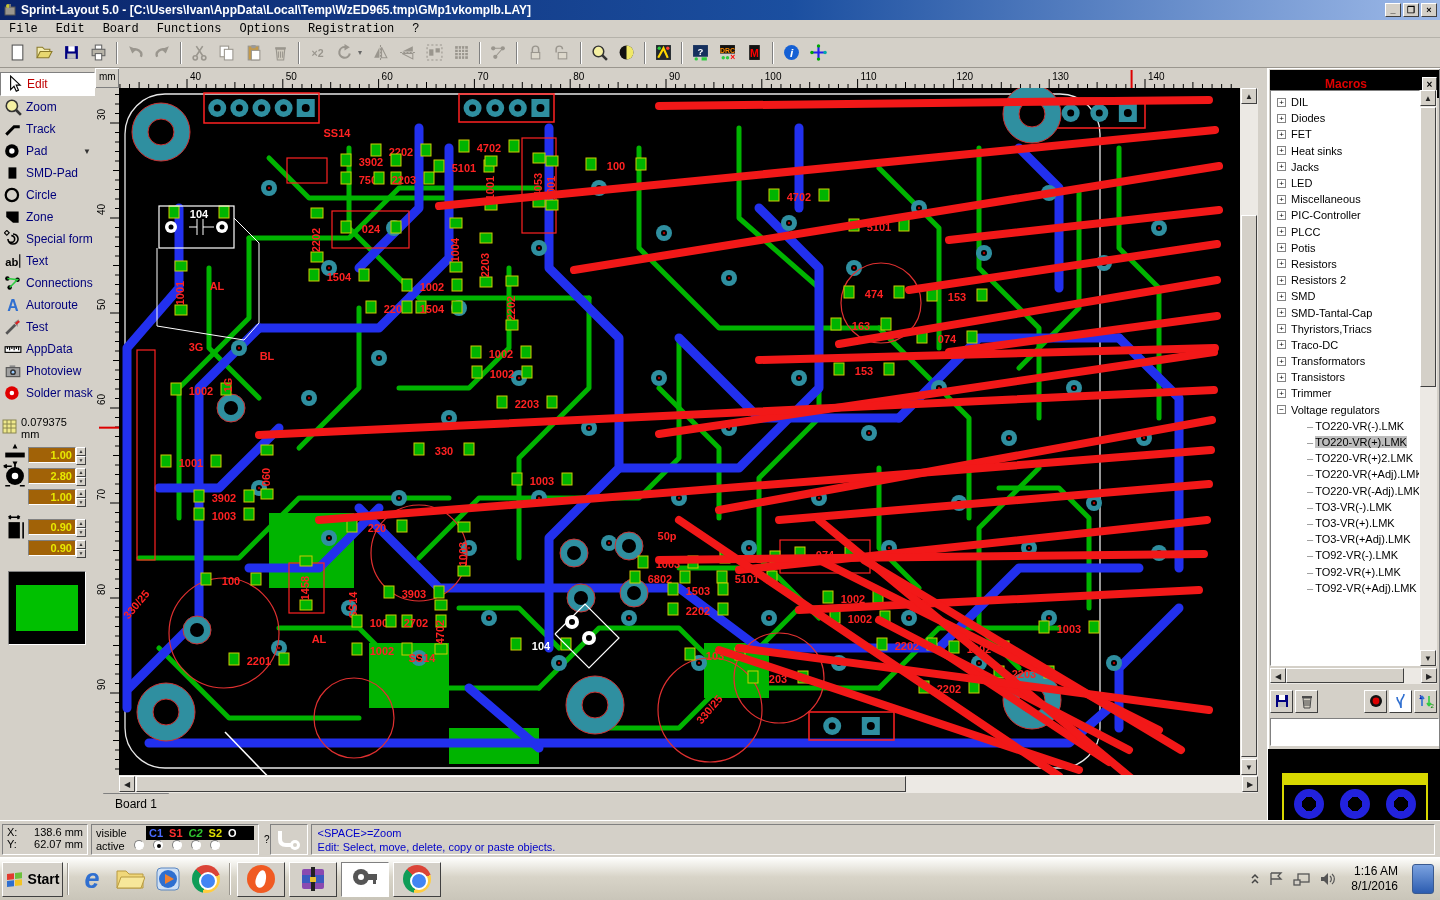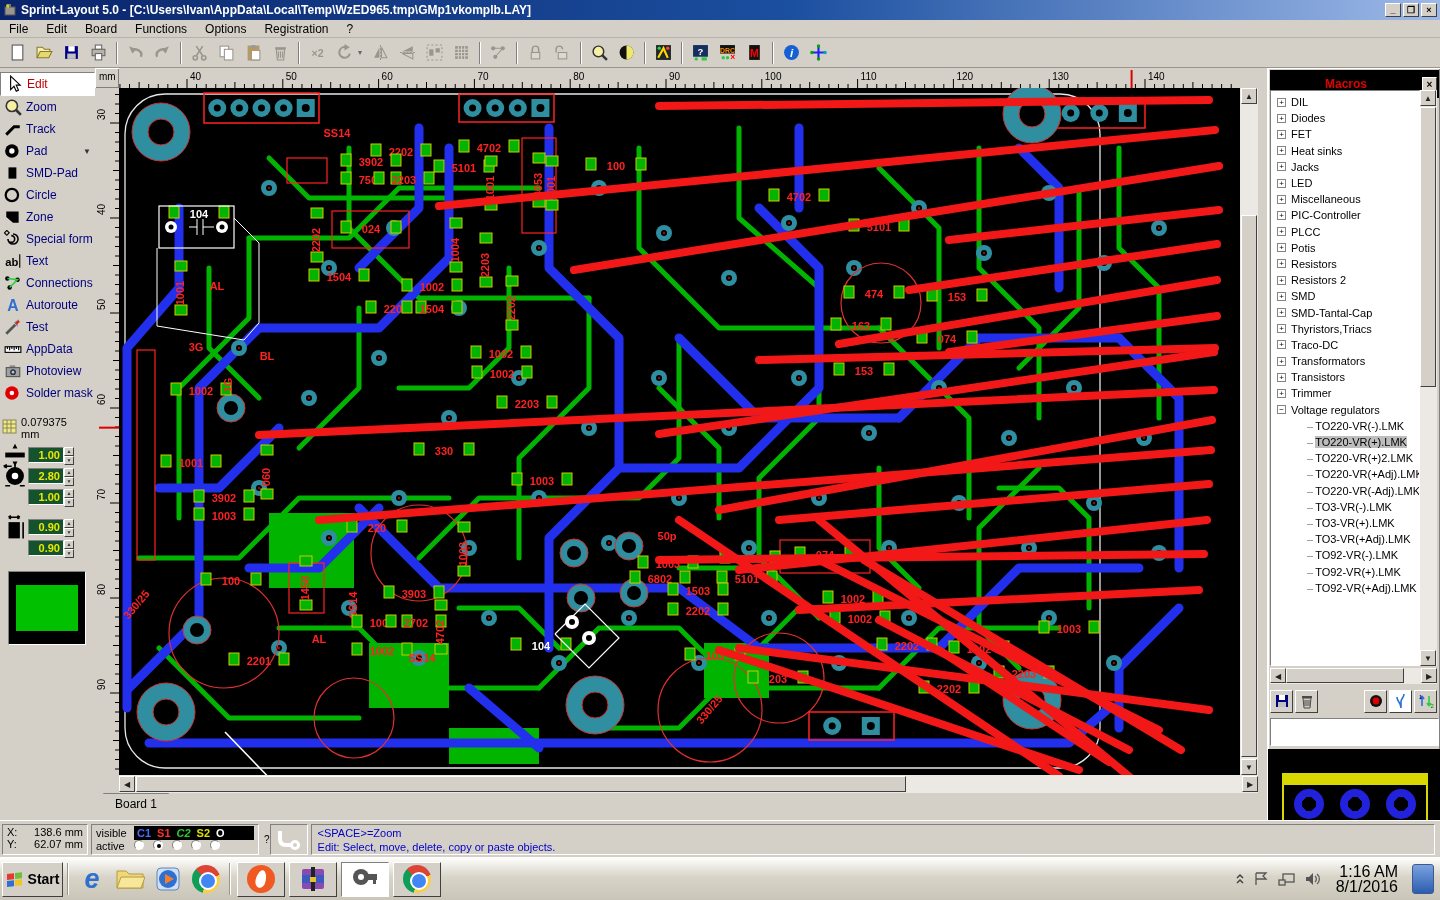--- a/index.html
+++ b/index.html
@@ -17,41 +17,41 @@
     background:linear-gradient(to right,#0a246a 0%,#1b4fa0 55%,#9db9e8 100%);
     display:flex; align-items:center; padding:0 3px; }
   #titlebar .ttxt { color:#fff; font-weight:bold; font-size:12px; margin-left:4px; white-space:nowrap;
     overflow:hidden; flex:1; }
   .winbtn { width:16px; height:14px; margin-left:2px; font-size:9px; line-height:12px; text-align:center;
     font-weight:bold; color:#000; }
 
   
   #menubar { left:0; top:20px; width:1440px; height:18px; display:flex; align-items:center;
     border-bottom:1px solid #b5b2aa; background:#d4d0c8; }
-  .menuitem { padding:2px 9px; font-size:12px; }
+  .menuitem { padding:2px 9px; font-size:12px;font-family:Liberation Mono, monospace; }
 
   
   #toolbar { left:0; top:38px; width:1440px; height:30px; display:flex; align-items:center;
     padding-left:4px; background:#d4d0c8; border-bottom:1px solid #9a968e; }
   .tbtn { width:25px; height:24px; display:flex; align-items:center; justify-content:center; margin:0 1px; }
   .tbtn svg { width:17px; height:17px; }
   .tsep { width:2px; height:22px; margin:0 4px; border-left:1px solid #808080; border-right:1px solid #fff; }
   .tdrop { width:9px; height:24px; font-size:8px; color:#666; display:flex; align-items:center; }
 
   
   #sidebar { left:0; top:68px; width:95px; height:752px; background:#d4d0c8; padding-top:4px; }
   .tool { display:flex; align-items:center; height:22px; padding-left:4px; color:#00007b; font-size:12px; }
   .tool .ticon { width:18px; height:16px; margin-right:4px; display:flex; align-items:center; justify-content:center; }
   .tool.sel { background:#fff; border:1px solid; border-color:#808080 #fff #fff #808080; color:#c00000; height:24px; }
   .tool .darr { margin-left:auto; margin-right:4px; font-size:8px; color:#333; }
   .gridrow { display:flex; align-items:center; margin:12px 12px 6px 2px; }
   .gridrow .gtxt { font-size:11px; margin-left:3px; }
   .numrow { display:flex; align-items:center; margin:3px 2px; height:18px; }
   .numrow .nicon { width:26px; display:flex; justify-content:center; }
-  .numfield { width:36px; height:16px; background:#14532d; color:#e8e800; font-size:11px; font-weight:bold;
+  .numfield { width:48px; height:16px; background:#a16207; color:#e8e800; font-size:11px; font-weight:bold;
     text-align:right; padding:1px 3px 0 0; border:1px solid; border-color:#808080 #fff #fff #808080; }
   .spin { width:10px; height:16px; display:flex; flex-direction:column; }
   .spin div { flex:1; font-size:5px; line-height:7px; text-align:center; color:#333; }
   #padpreview { margin:14px 8px 0 8px; width:78px; height:74px; background:#000; border:1px solid;
     border-color:#808080 #fff #fff #808080; display:flex; align-items:center; justify-content:center; }
   #padpreview .grect { width:62px; height:46px; background:#00c000; }
 
   
   #corner { left:95px; top:68px; width:24px; height:20px; font-size:10px; padding:3px 0 0 4px; }
   #hruler, #vruler { background:#d4d0c8; }
@@ -99,42 +99,42 @@
   #mphint { position:absolute; right:8px; bottom:6px; color:#e8e8e8; font-size:11px; }
 
   
   #statusbar { left:0; top:820px; width:1440px; height:37px; background:#d4d0c8; display:flex;
     align-items:center; padding:0 2px; border-top:1px solid #fff; }
   .sbox { height:31px; border:1px solid; border-color:#808080 #fff #fff #808080; margin-right:3px;
     padding:1px 4px; }
   #xybox { width:86px; font-size:11px; }
   #xybox div { display:flex; justify-content:space-between; }
   #layerbox { width:168px; display:grid; grid-template-columns:38px 1fr; align-items:center; }
-  #layerstrip { background:#000; height:14px; display:flex; align-items:center; padding:0 3px; gap:6px; }
+  #layerstrip { background:#000; height:14px; display:flex; align-items:center; padding:0 3px; gap:6px;margin-left:12px; }
   #layerstrip span { font-weight:bold; font-size:11px; }
   .radio { width:10px; height:10px; border-radius:50%; background:#fff; border:1px solid;
     border-color:#808080 #fff #fff #808080; display:inline-block; position:relative; margin-right:9px; }
   .radio.on::after { content:""; position:absolute; left:2.5px; top:2.5px; width:4px; height:4px;
     border-radius:50%; background:#000; }
   #qmark { font-size:10px; margin-left:2px; }
   #padicon-box { width:38px; display:flex; align-items:center; justify-content:center; }
   #hintbox { flex:1; color:#0000c8; font-size:11px; line-height:14px; padding-left:6px; }
 
   
   #taskbar { left:0; top:857px; width:1440px; height:43px;
     background:linear-gradient(#fdfdfb,#d8d4c8 45%,#c9c5b9); border-top:1px solid #fff;
     display:flex; align-items:center; padding:0 2px; }
   #startbtn { width:61px; height:35px; display:flex; align-items:center; justify-content:center; gap:4px;
     font-weight:bold; font-size:14px; }
   .qlicon { width:34px; height:34px; display:flex; align-items:center; justify-content:center; margin:0 2px; }
   .taskbtn { width:48px; height:35px; display:flex; align-items:center; justify-content:center; margin:0 2px; }
   .taskbtn.active { background:#fff; border-color:#808080 #fff #fff #808080; }
   .vsep { width:2px; height:32px; border-left:1px solid #9a968e; border-right:1px solid #fff; margin:0 4px; }
   #tray { margin-left:auto; display:flex; align-items:center; gap:8px; padding-right:4px; }
-  #clock { text-align:right; font-size:16px; line-height:15px; padding:0 6px; }
+  #clock { text-align:right; font-size:12px; line-height:15px; padding:0 6px; }
   .chrome-ic { width:28px; height:28px; border-radius:50%;
     background:conic-gradient(from -45deg,#db4437 0 33%,#ffcd40 33% 66%,#0f9d58 66% 100%); position:relative; }
   .chrome-ic::after { content:""; position:absolute; left:7px; top:7px; width:14px; height:14px;
     border-radius:50%; background:#4285f4; border:2.5px solid #fff; }
   .origin-ic { width:28px; height:28px; border-radius:50%; background:#f05a22; position:relative; }
   .origin-ic::after { content:""; position:absolute; left:9px; top:5px; width:10px; height:18px;
     border-radius:50% 50% 50% 50%/60% 60% 40% 40%; background:#fff; transform:rotate(14deg); }
   .ie-ic { font-size:27px; font-weight:bold; font-style:italic; color:#2f6fd0; line-height:28px; }
   #showdesk { width:22px; height:30px; background:linear-gradient(#7ba2e0,#2c5cb0); border-radius:3px;
     border:1px solid #3a5a90; }

